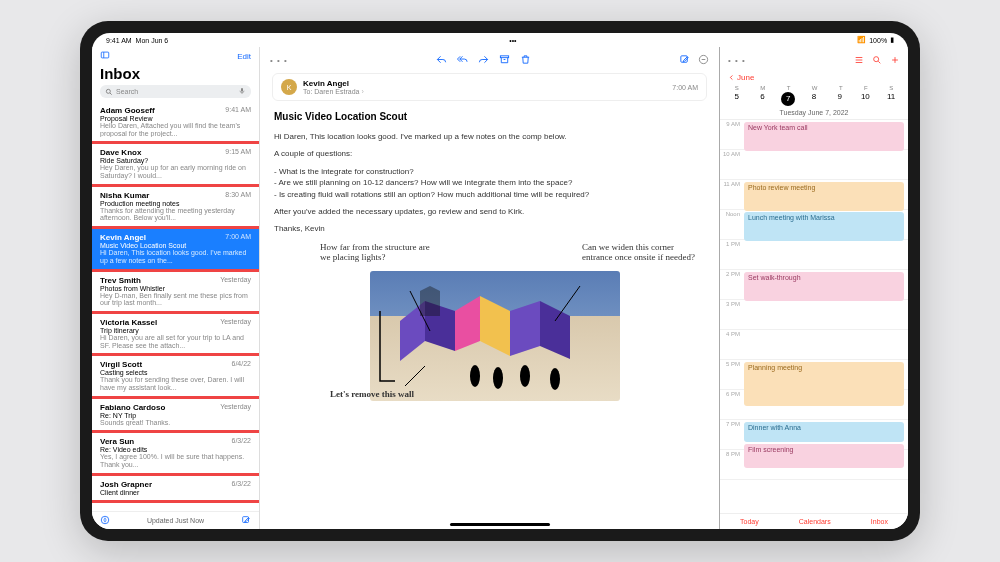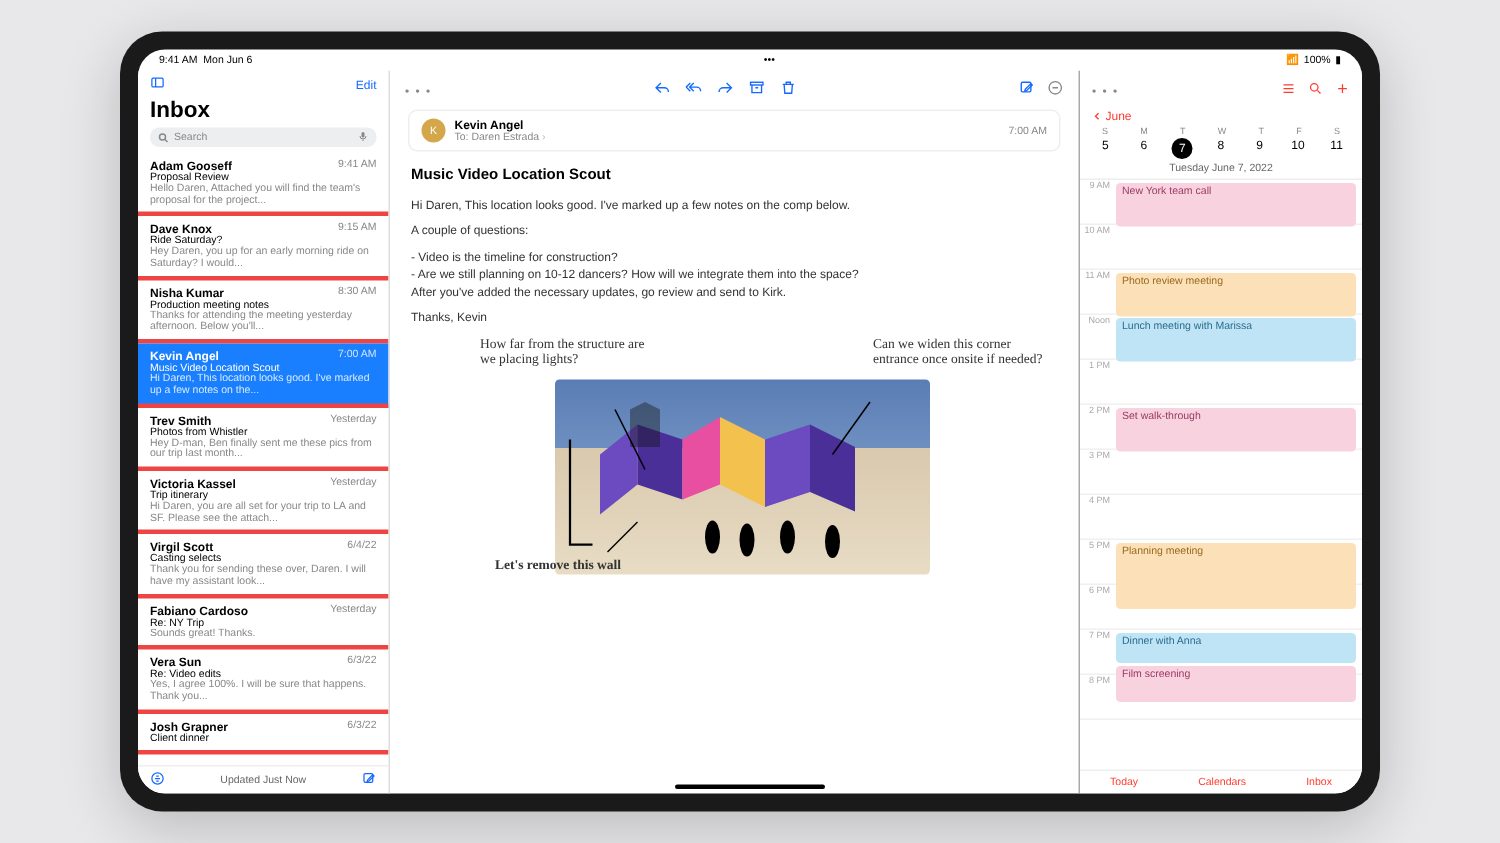--- a/index.html
+++ b/index.html
@@ -251,22 +251,23 @@
           <div class="meta">
             <div class="from">Kevin Angel</div>
             <div class="to"><span>To: Daren Estrada</span> <span style="color:#bbb">›</span></div>
           </div>
           <div class="ts">7:00 AM</div>
         </div>
         <div class="mb-content">
           <h2>Music Video Location Scout</h2>
           <p>Hi Daren, This location looks good. I've marked up a few notes on the comp below.</p>
           <p>A couple of questions:</p>
-          <p style="margin-bottom:1px">- Video is the timeline for construction?</p>
+          <p style="margin-bottom:1px">- What is the integrate for construction?</p>
           <p style="margin-bottom:1px">- Are we still planning on 10-12 dancers? How will we integrate them into the space?</p>
+          <p>- Is creating fluid wall rotations still an option? How much additional time will be required?</p>
           <p>After you've added the necessary updates, go review and send to Kirk.</p>
           <p>Thanks, Kevin</p>
           <div class="attach">
             <div class="hand1">How far from the structure are we placing lights?</div>
             <div class="hand2">Can we widen this corner entrance once onsite if needed?</div>
             <div class="photo">
               <svg class="walls" viewBox="0 0 250 130">
                 <polygon points="30,90 55,70 55,30 30,50" fill="#6b4bbf"></polygon>
                 <polygon points="55,70 85,80 85,40 55,30" fill="#4a2f99"></polygon>
                 <polygon points="85,80 110,70 110,25 85,40" fill="#e94fa1"></polygon>

